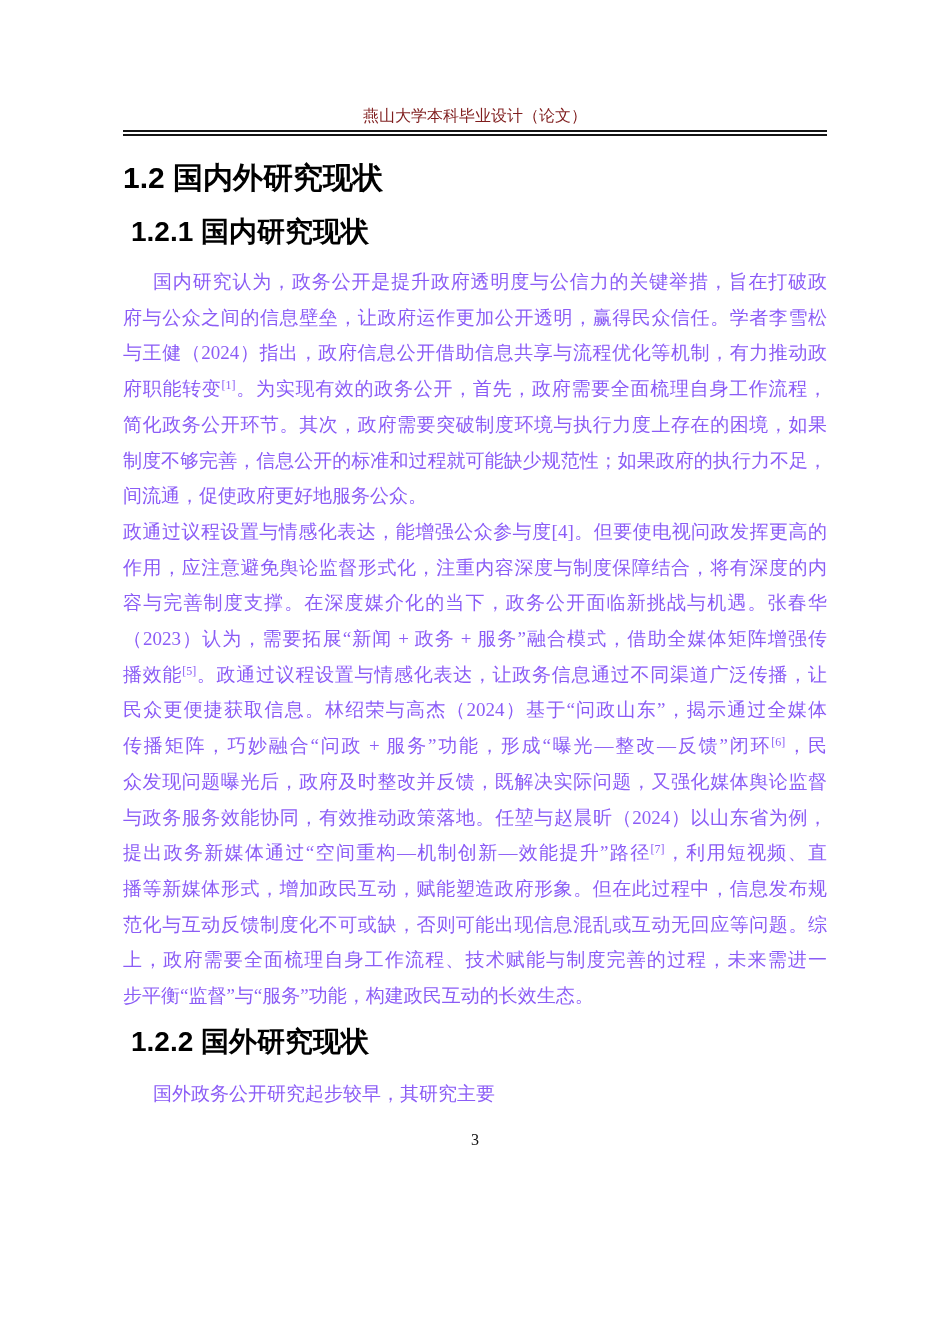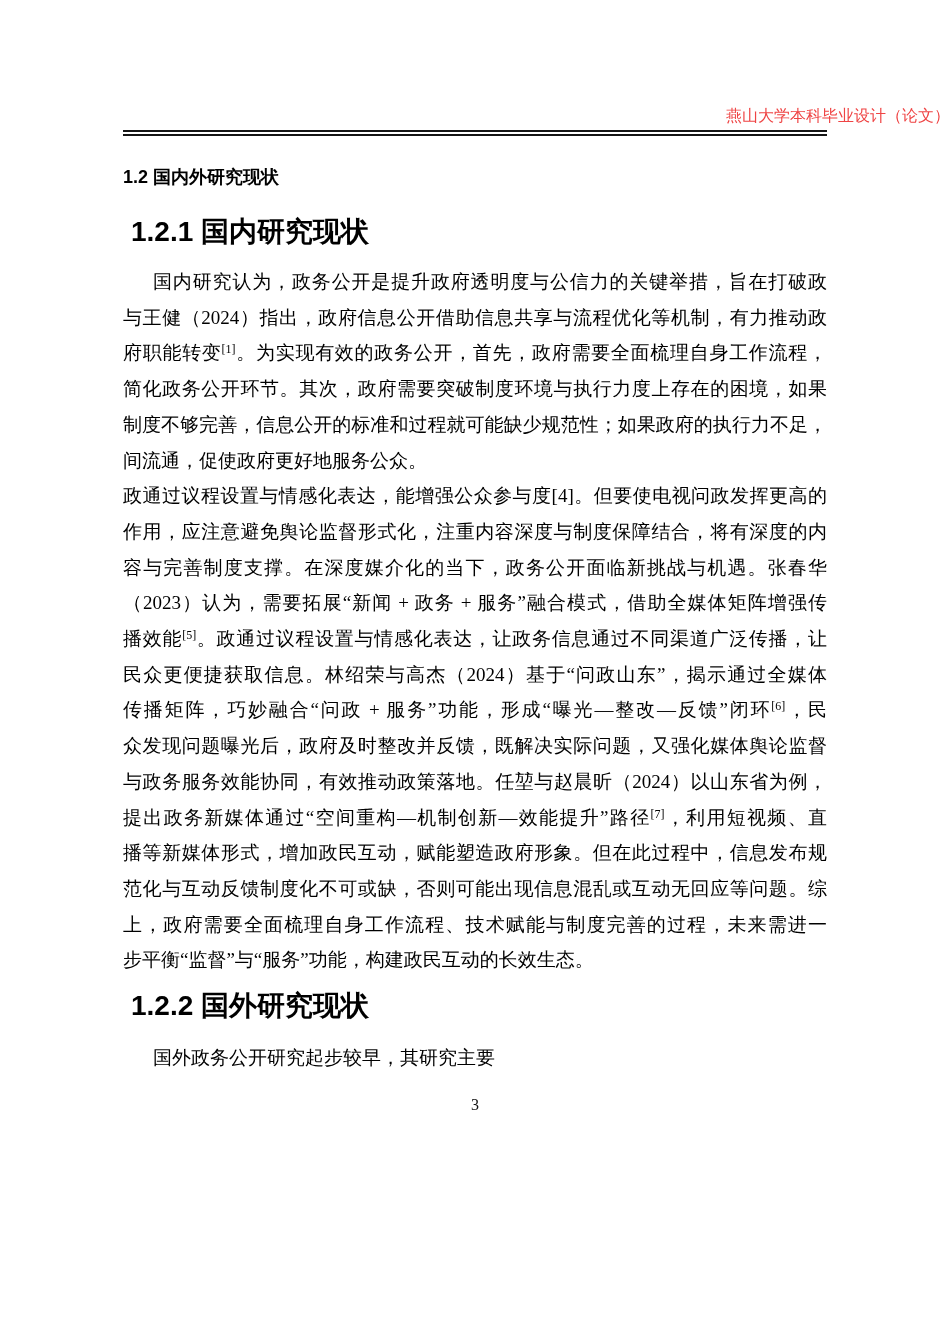--- a/index.html
+++ b/index.html
@@ -9,60 +9,60 @@
     height: 1344px;
     margin: 0 auto;
     background: #ffffff;
     color: #000000;
     font-family: "Liberation Serif", "DejaVu Serif", serif;
     overflow: hidden;
     box-sizing: border-box;
     padding-top: 106px;
   }
   .header-title {
-    text-align: right;
+    text-align: center;
     font-size: 16px;
     line-height: 20px;
-    color: #ef4444;
+    color: #7f1d1d;
   }
   .header-rule {
     margin: 4px 123px 0 123px;
     height: 6px;
     box-sizing: border-box;
     border-top: 2px solid #141414;
     border-bottom: 2px solid #141414;
   }
   .doc-body {
     margin: 0 123px;
     width: 704px;
   }
   .heading {
     font-family: "Liberation Sans", "DejaVu Sans", sans-serif;
     font-weight: bold;
     color: #000;
   }
   .heading.h1 {
-    font-size: 18px;
+    font-size: 30px;
     line-height: 33px;
     margin: 25px 0 0 0;
   }
   .heading.h2 {
     font-size: 28px;
     line-height: 28px;
     margin: 24px 0 18px 8px;
   }
   .heading.h2.later { margin-top: 14px; margin-bottom: 20px; }
   .para { margin: 0; }
   .line {
     font-size: 19px;
     line-height: 35.7px;
     text-align: justify;
     text-align-last: justify;
     white-space: nowrap;
-    color: #000000;
+    color: #8b5cf6;
   }
   .line.first { padding-left: 30px; }
   .line.last { text-align-last: left; }
   .line sup {
     font-size: 12px;
     line-height: 0;
     vertical-align: 6px;
   }
   .page-number {
     margin-top: 20px;
@@ -76,20 +76,21 @@
 
 <div class="page">
   <div class="header-title">燕山大学本科毕业设计（论文）</div>
   <div class="header-rule"></div>
 
   <div class="doc-body">
       <div class="heading h1">1.2 国内外研究现状</div>
       <div class="heading h2">1.2.1 国内研究现状</div>
       <div class="para">
         <div class="line first"><span>国内研究认为，政务公开是提升政府透明度与公信力的关键举措，旨在打破政</span></div>
+        <div class="line"><span>府与公众之间的信息壁垒，让政府运作更加公开透明，赢得民众信任。学者李雪松</span></div>
         <div class="line"><span>与王健（2024）指出，政府信息公开借助信息共享与流程优化等机制，有力推动政</span></div>
         <div class="line"><span>府职能转变</span><sup>[1]</sup><span>。为实现有效的政务公开，首先，政府需要全面梳理自身工作流程，</span></div>
         <div class="line"><span>简化政务公开环节。其次，政府需要突破制度环境与执行力度上存在的困境，如果</span></div>
         <div class="line"><span>制度不够完善，信息公开的标准和过程就可能缺少规范性；如果政府的执行力不足，</span></div>
         <div class="line last"><span>间流通，促使政府更好地服务公众。</span></div>
       </div>
       <div class="para">
         <div class="line"><span>政通过议程设置与情感化表达，能增强公众参与度[4]。但要使电视问政发挥更高的</span></div>
         <div class="line"><span>作用，应注意避免舆论监督形式化，注重内容深度与制度保障结合，将有深度的内</span></div>
         <div class="line"><span>容与完善制度支撑。在深度媒介化的当下，政务公开面临新挑战与机遇。张春华</span></div>

